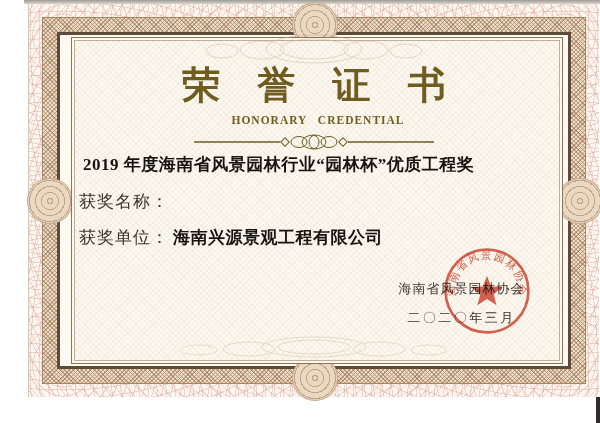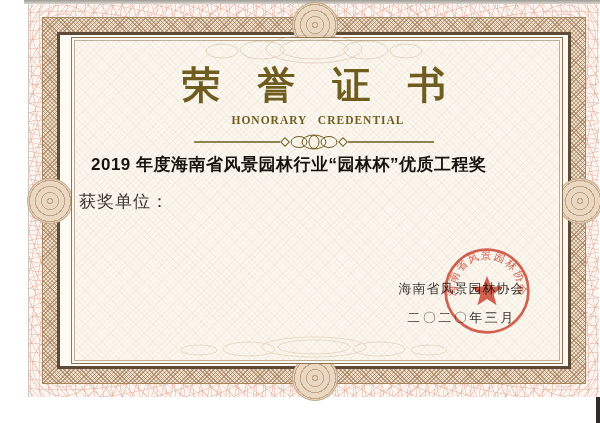--- a/index.html
+++ b/index.html
@@ -88,23 +88,23 @@
   .divider line, .divider ellipse, .divider rect { stroke:var(--title-gold,#6f5d20); fill:none; }
   
   .fields { position:absolute; left:50px; right:20px; top:149px; }
   .field-row { display:flex; align-items:baseline; height:24px; margin-bottom:13px; white-space:nowrap; }
   .field-row + .field-row { margin-bottom:12px; }
   .field-label {
     flex:none; font-size:17px; letter-spacing:1px;
     color:var(--label-dark,#3a342e);
   }
   .field-value {
-    margin-left:12px; font-size:17px; font-weight:bold; letter-spacing:.5px;
+    margin-left:4px; font-size:17px; font-weight:bold; letter-spacing:.5px;
     color:var(--value-black,#17130f);
-    font-family:Liberation Sans, sans-serif;
+    font-family:Liberation Serif, serif;
   }
   
   .issuer-block {
     position:absolute; left:330px; top:277px; width:205px; text-align:center;
     color:var(--label-dark,#3a342e);
   }
   .issuer { font-size:13px; letter-spacing:1px; line-height:1.2; }
   .date   { font-size:13px; letter-spacing:2.5px; margin-top:12px; }
   
   .seal {
@@ -173,21 +173,25 @@
           <ellipse cx="135" cy="8" rx="8" ry="5.5" stroke-width="1"></ellipse>
           <ellipse cx="120" cy="8" rx="5" ry="6.5" stroke-width="1"></ellipse>
         </svg>
       </div>
 
       <div class="fields">
         <div class="field-row">
           <span class="field-value">2019 年度海南省风景园林行业“园林杯”优质工程奖</span>
         </div>
         <div class="field-row">
+          <span class="field-label">获奖名称：</span>
+        </div>
+        <div class="field-row">
           <span class="field-label">获奖单位：</span>
+          <span class="field-value">海南兴源景观工程有限公司</span>
         </div>
       </div>
 
       <div class="issuer-block">
         <div class="issuer">海南省风景园林协会</div>
         <div class="date">二〇二〇年三月</div>
       </div>
 
       <div class="seal">
         <svg width="92" height="92" viewBox="0 0 90 90">

